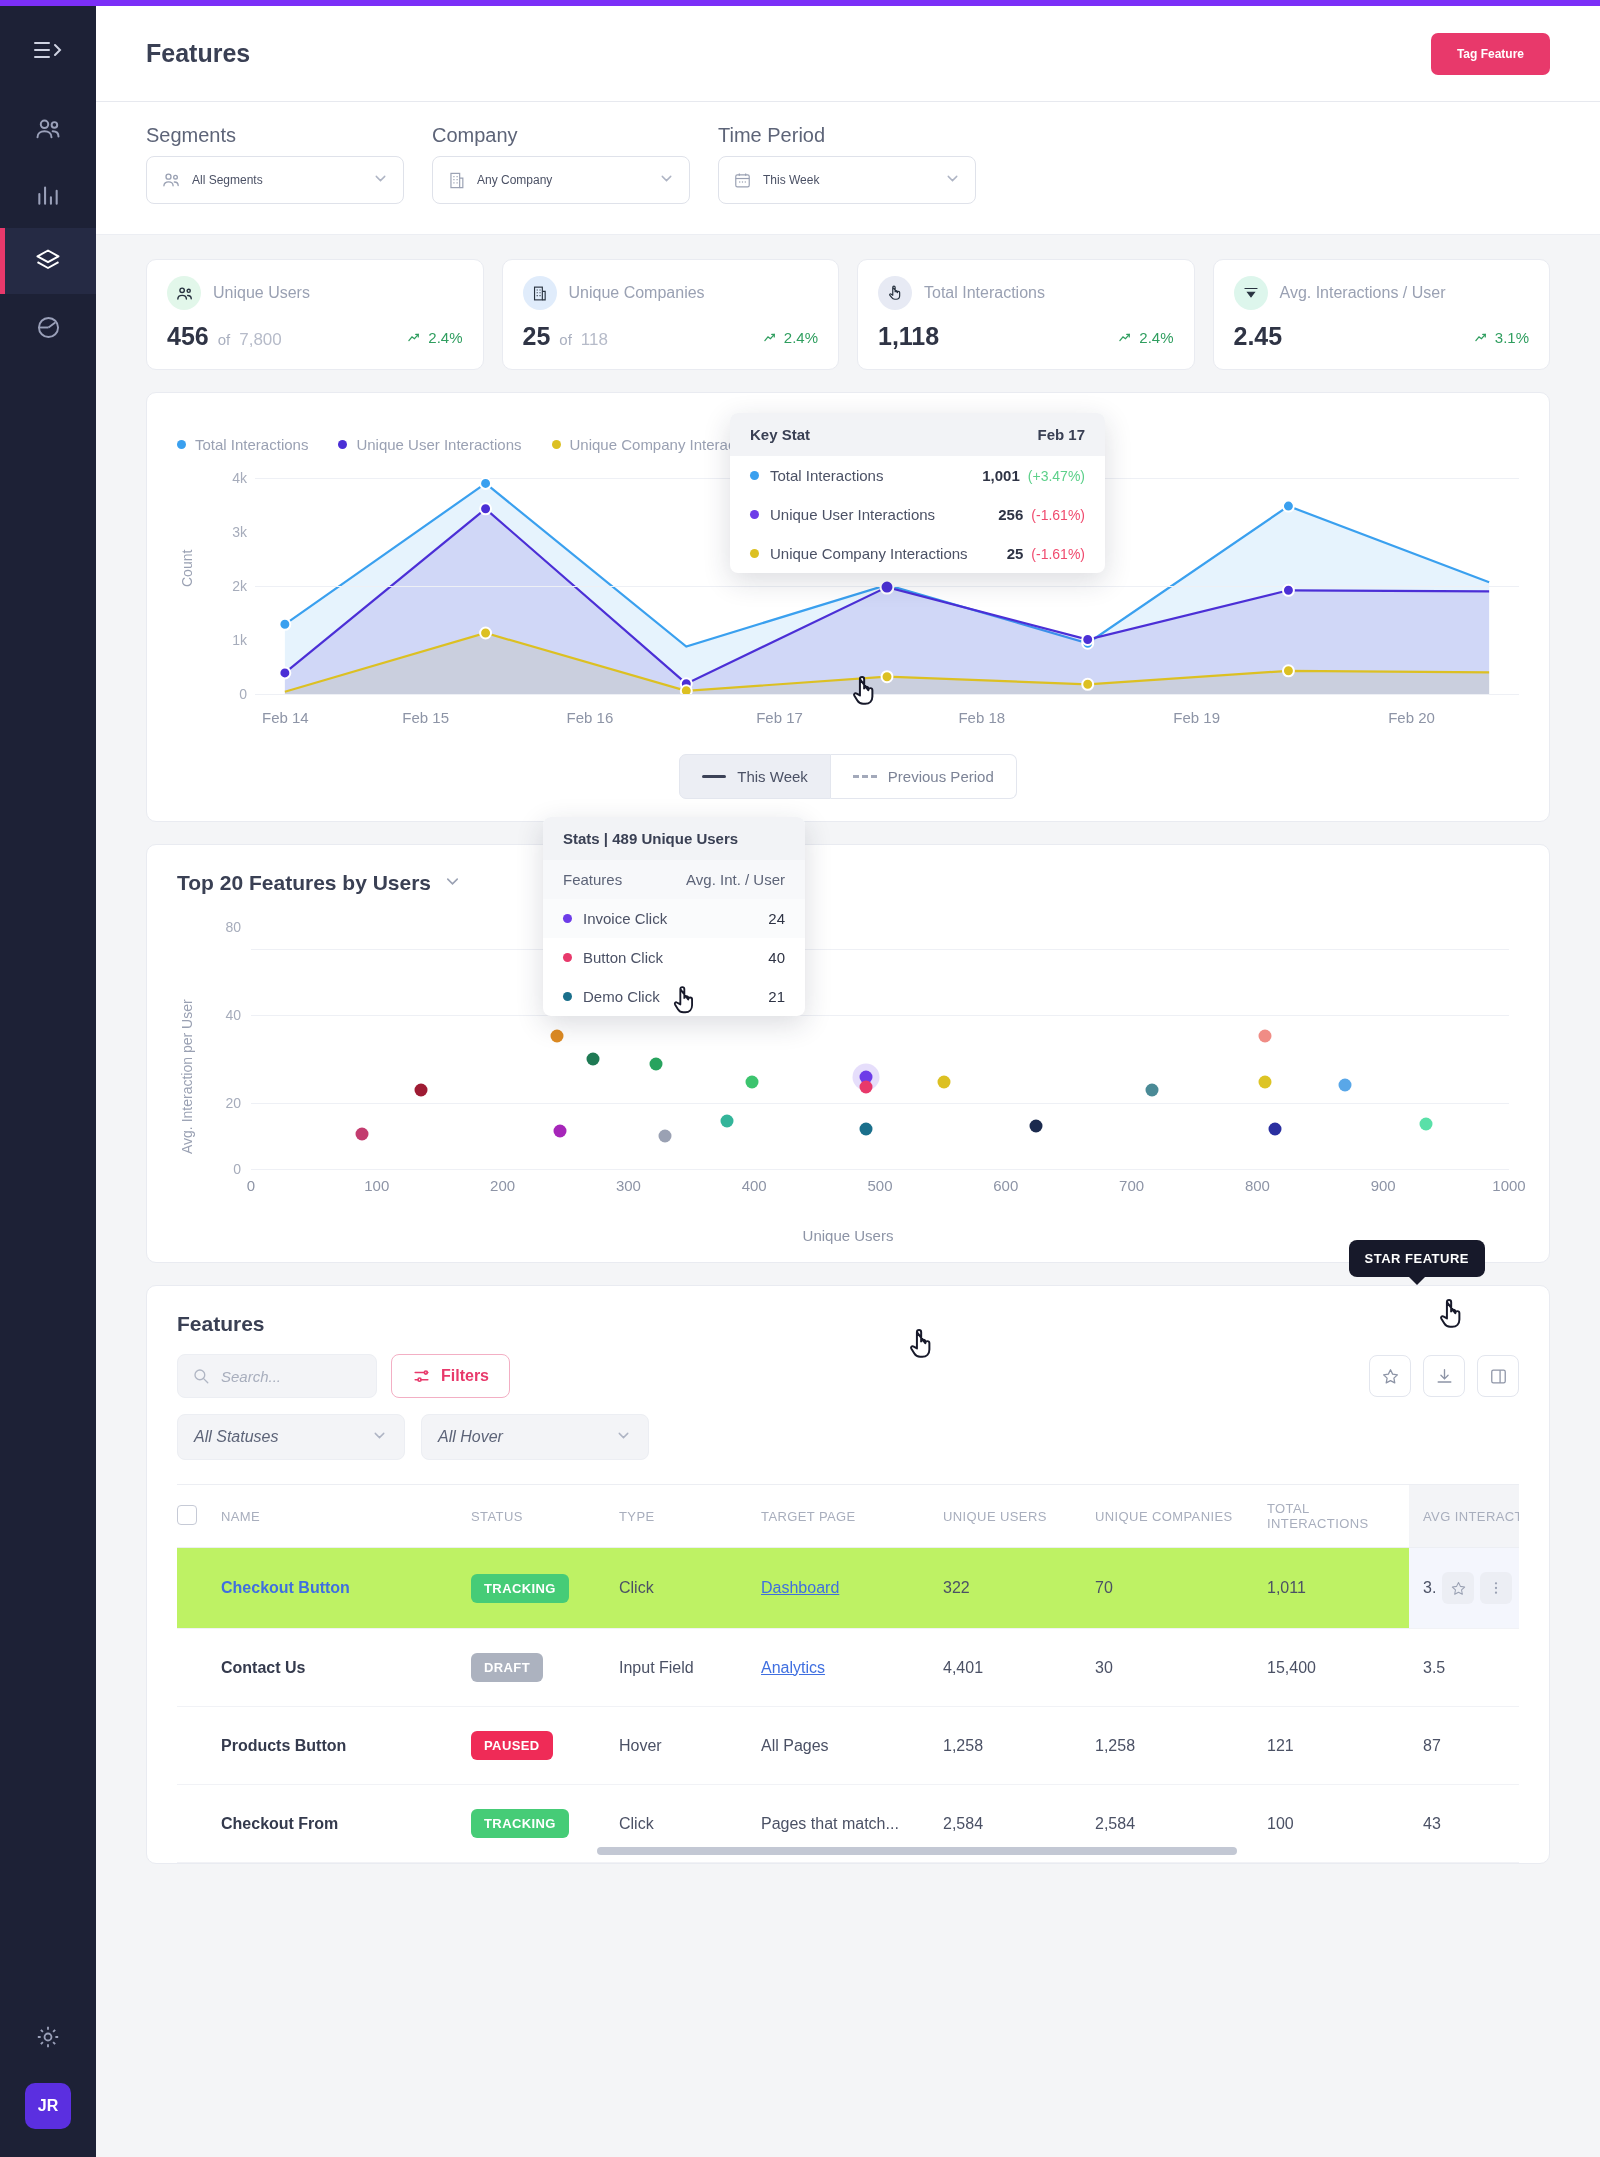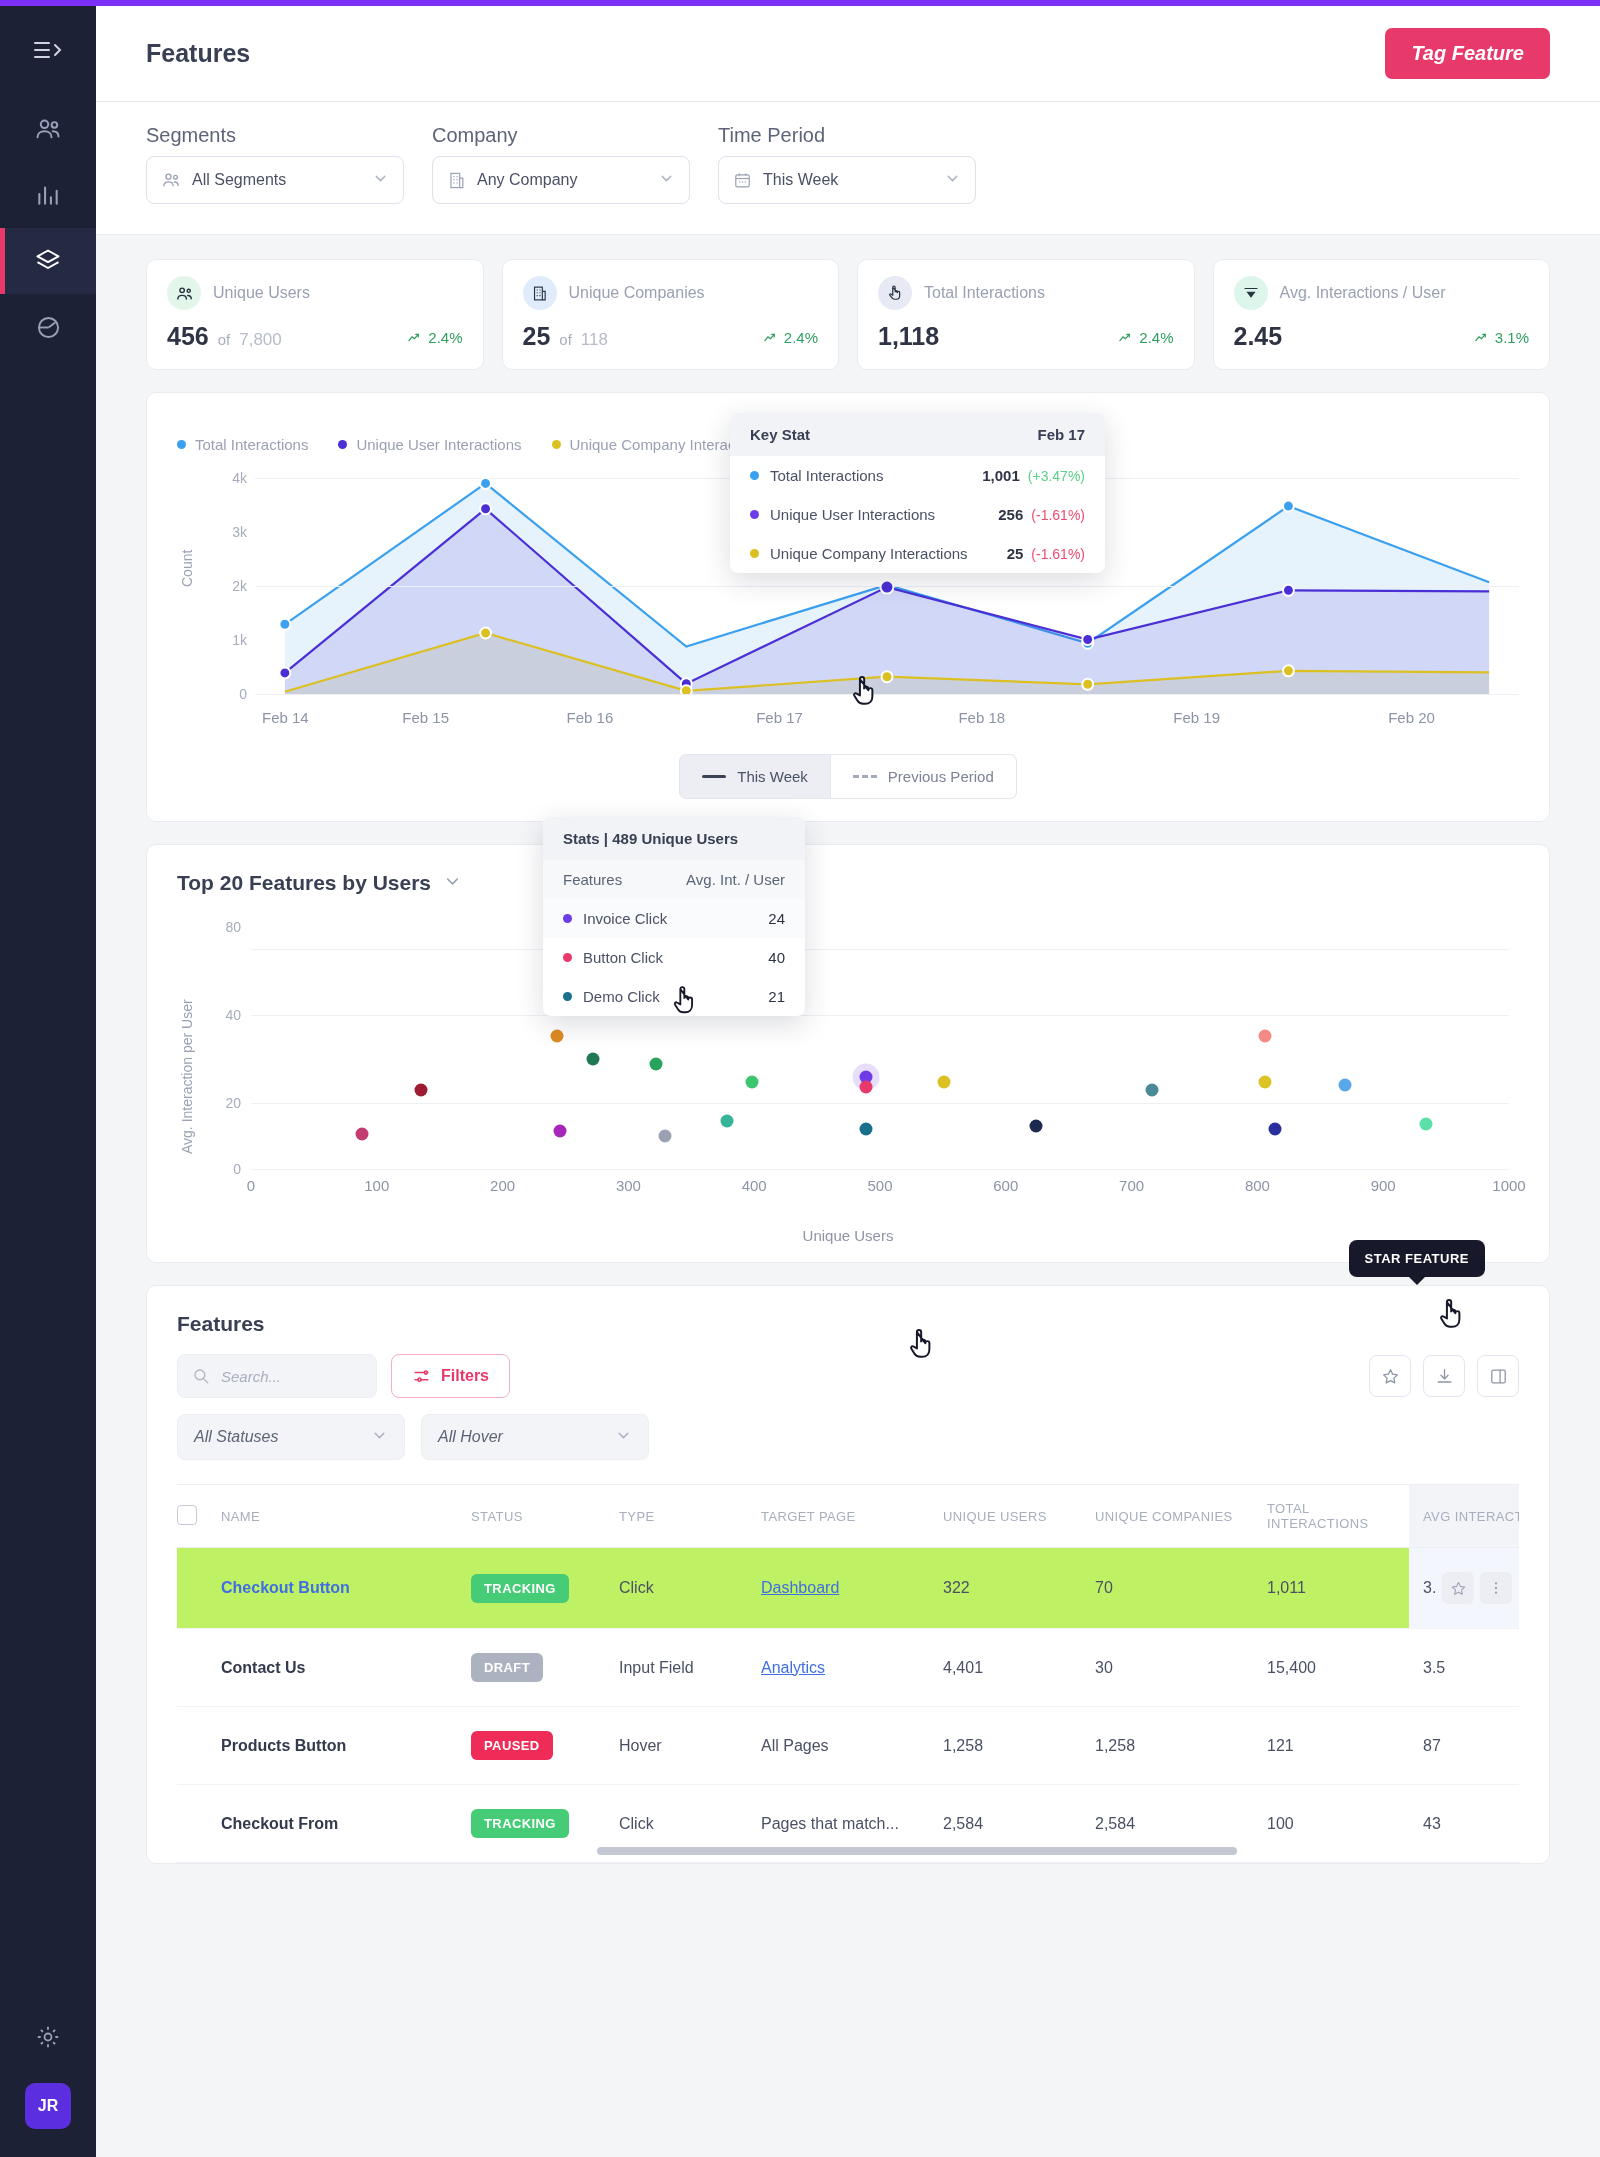--- a/index.html
+++ b/index.html
@@ -51,37 +51,37 @@
   
   .main { position: absolute; top: 6px; left: 96px; width: 1504px; height: 2151px; }
 
   .page-header {
     height: 96px; background: #ffffff; border-bottom: 1px solid #e7e9ef;
     display: flex; align-items: center; padding: 0 50px;
   }
   .page-title { font-size: 25px; font-weight: bold; color: #3a4054; }
   .tag-feature-btn {
     margin-left: auto; background: #e8396b; color: #fff; border: none;
-    font-family: inherit; font-size: 20px; font-weight: bold;
-    padding: 14px 26px; border-radius: 7px; cursor: pointer; font-style: italic;
+    font-family: inherit; font-size: 12px; font-weight: bold;
+    padding: 14px 26px; border-radius: 7px; cursor: pointer;
   }
 
   
   .filter-bar {
     background: #ffffff; padding: 22px 50px 30px 50px;
     display: flex; gap: 28px; border-bottom: 1px solid #eceef3;
   }
   .filter-group { display: flex; flex-direction: column; gap: 9px; }
   .filter-label { font-size: 20px; color: #5d6478; }
   .select-box {
     width: 258px; height: 48px; border: 1px solid #dfe2ea; border-radius: 8px;
     background: #fff; display: flex; align-items: center; gap: 11px; padding: 0 14px;
     cursor: pointer;
   }
-  .select-box .sv { font-size: 16px; color: #4b5165; flex: 1; }
+  .select-box .sv { font-size: 12px; color: #4b5165; flex: 1; }
   .chev { color: #aeb4c4; }
   .ic { color: #9aa1b3; display: flex; align-items: center; }
 
   
   .content { padding: 24px 50px 0 50px; }
 
   
   .kpi-row { display: flex; gap: 18px; }
   .kpi-card {
     flex: 1; background: #fff; border: 1px solid #e9ebf1; border-radius: 10px;

